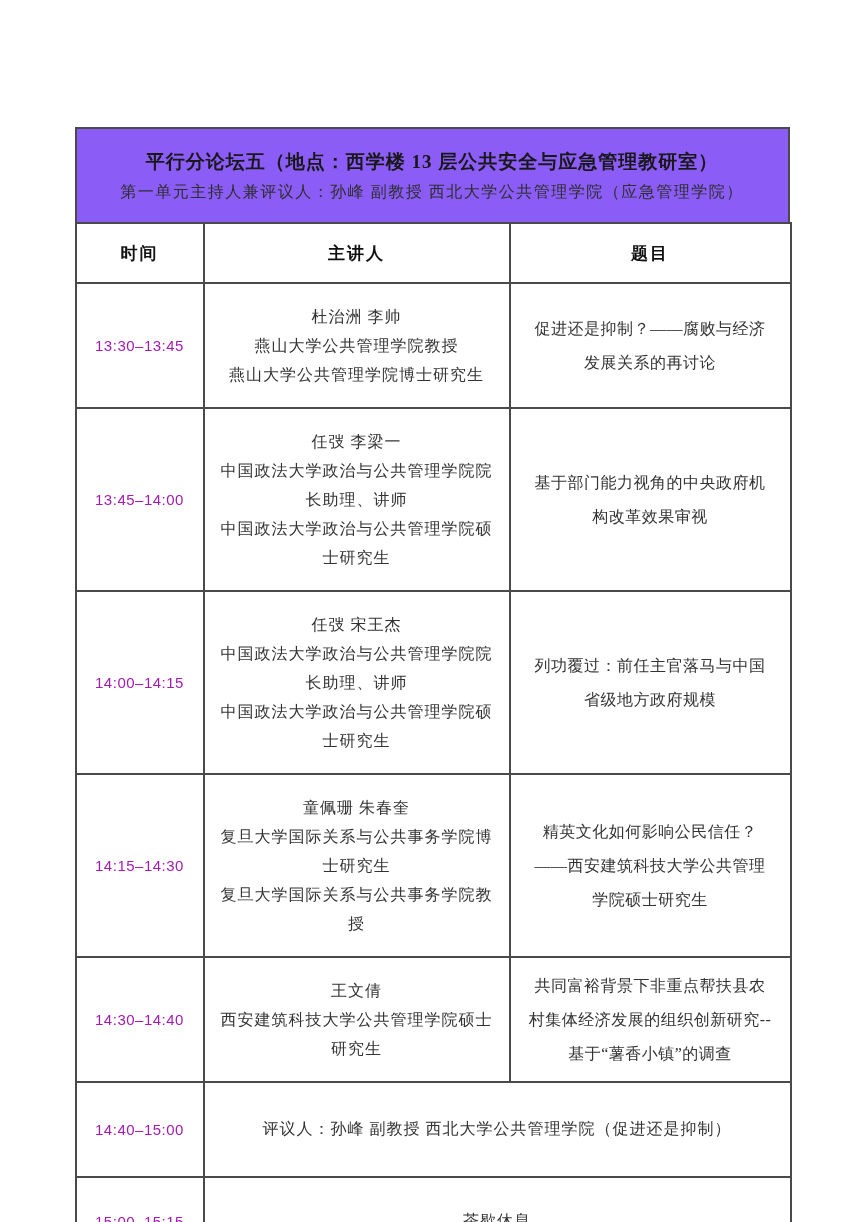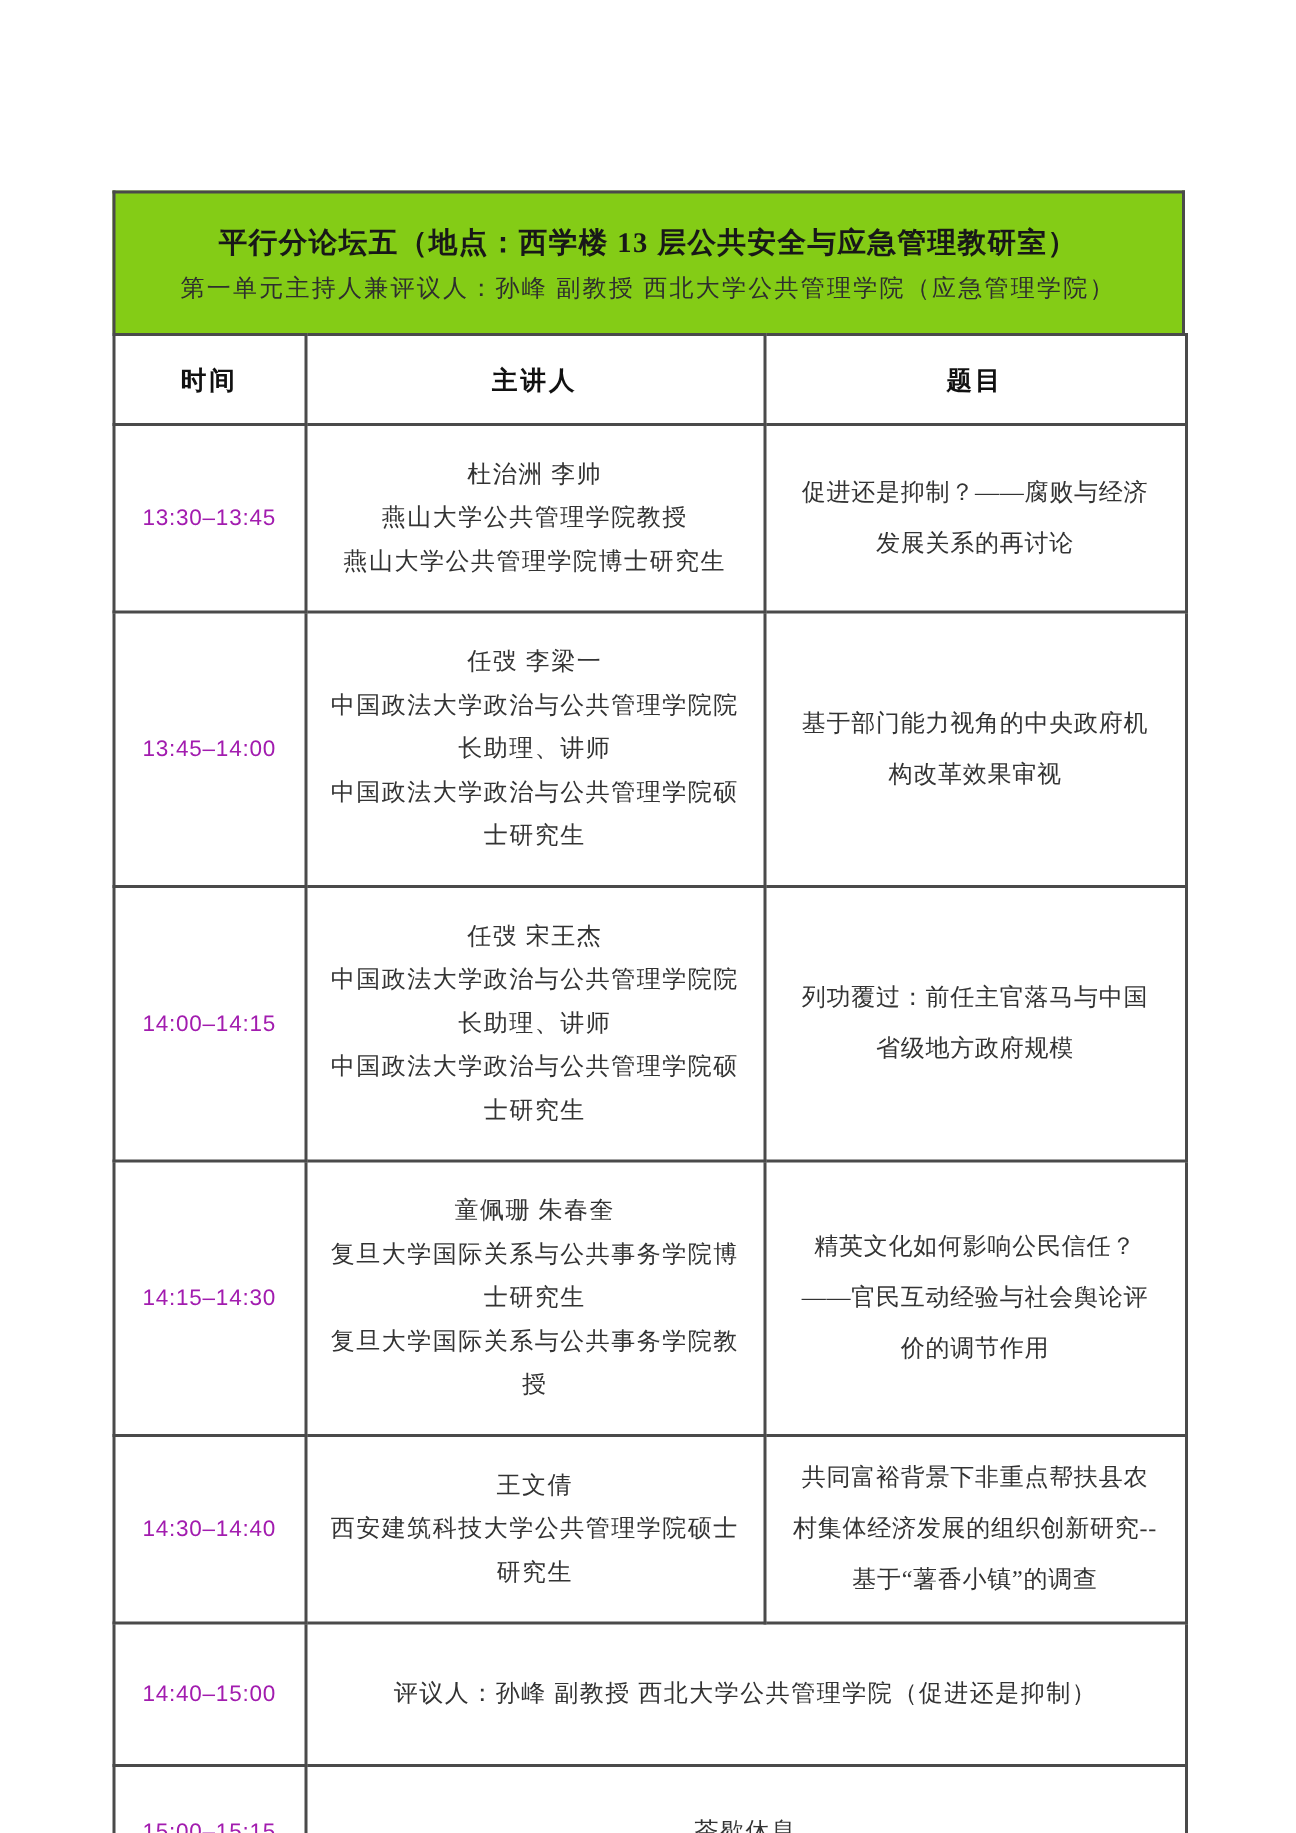--- a/index.html
+++ b/index.html
@@ -8,21 +8,21 @@
     background: #ffffff;
     font-family: "Liberation Serif", "DejaVu Serif", serif;
     color: #333333;
     overflow: hidden;
   }
   .sheet { width: 715px; margin: 127px auto 0 auto; }
 
   
   .forum-box {
     width: 715px; height: 95px;
-    background: #84cc16;
+    background: #8b5cf6;
     border: 2px solid #4a4a4a;
     border-bottom: none;
     display: flex; flex-direction: column;
     align-items: center; justify-content: center;
     gap: 7px;
     text-align: center;
   }
   .forum-title {
     font-size: 19px; font-weight: bold; color: #181818;
     letter-spacing: 1px;
@@ -130,21 +130,21 @@
         </td>
         <td class="topic-cell">列功覆过：前任主官落马与中国省级地方政府规模</td>
       </tr>
       <tr>
         <td class="time-cell">14:15–14:30</td>
         <td class="speaker-cell">
           <div>童佩珊 朱春奎</div>
           <div>复旦大学国际关系与公共事务学院博士研究生</div>
           <div>复旦大学国际关系与公共事务学院教授</div>
         </td>
-        <td class="topic-cell">精英文化如何影响公民信任？——官民互动经验与社会舆论评价的调节作用</td>
+        <td class="topic-cell">精英文化如何影响公民信任？——西安建筑科技大学公共管理学院硕士研究生</td>
       </tr>
       <tr>
         <td class="time-cell">14:30–14:40</td>
         <td class="speaker-cell">
           <div>王文倩</div>
           <div>西安建筑科技大学公共管理学院硕士研究生</div>
         </td>
         <td class="topic-cell">共同富裕背景下非重点帮扶县农村集体经济发展的组织创新研究--基于“薯香小镇”的调查</td>
       </tr>
       <tr>

